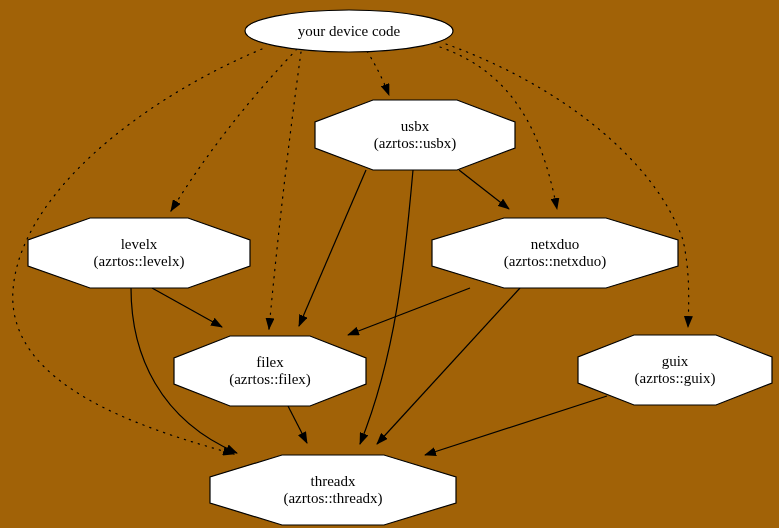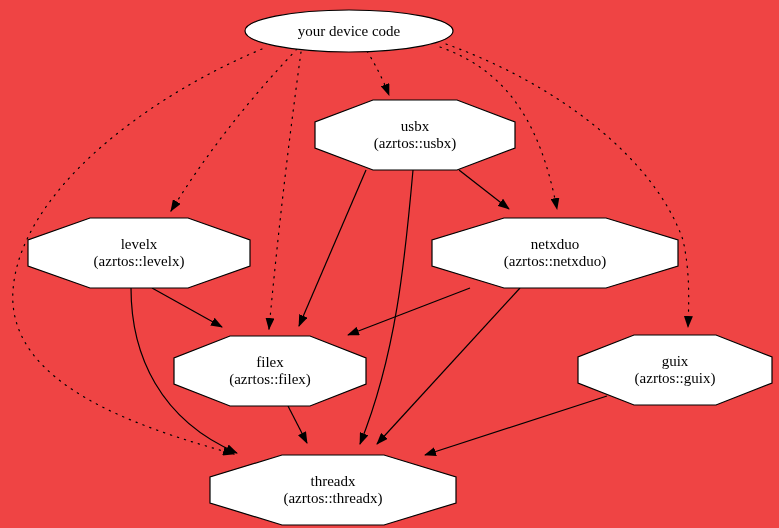--- a/index.html
+++ b/index.html
@@ -4,21 +4,21 @@
 <style>
   html, body {
     margin: 0;
     padding: 0;
     background: #ffffff;
   }
   .canvas {
     position: relative;
     width: 779px;
     height: 528px;
-    background: #ef4444;
+    background: #a16207;
     overflow: hidden;
   }
   svg {
     display: block;
     font-family: "Liberation Serif", "DejaVu Serif", serif;
   }
   .node-shape {
     fill: #ffffff;
     stroke: #000000;
     stroke-width: 1.2;

